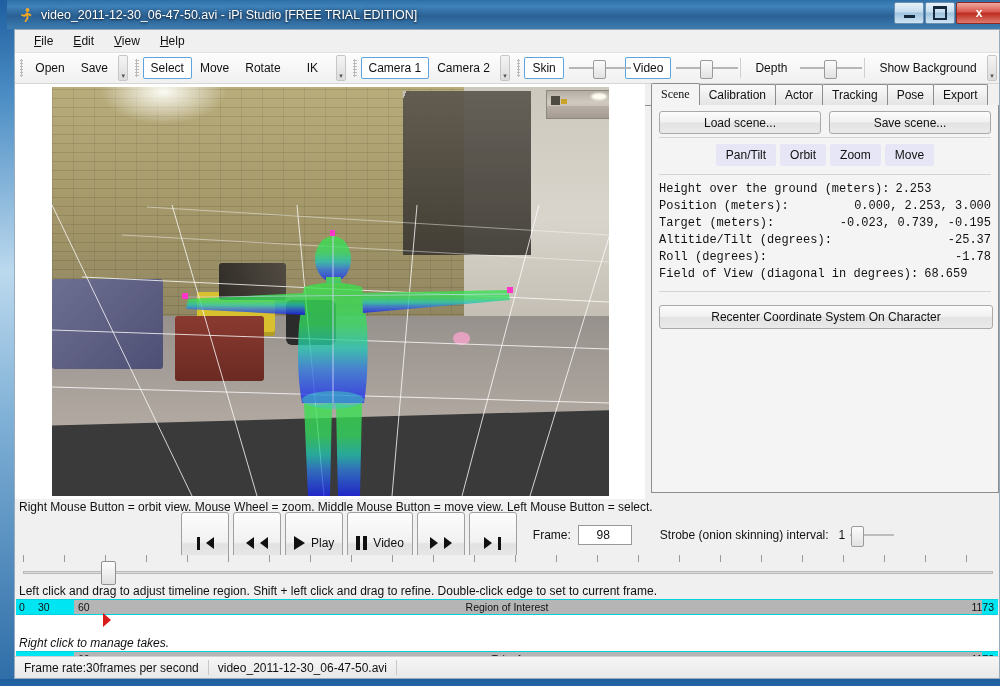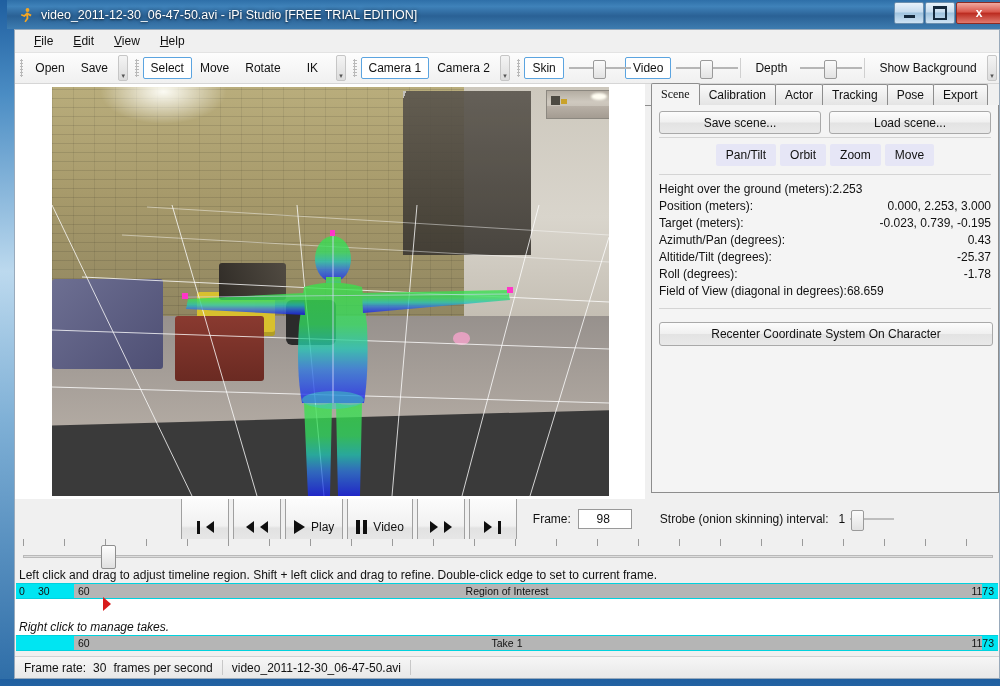--- a/index.html
+++ b/index.html
@@ -167,24 +167,24 @@
   .sect-title{
     text-align:center;font-weight:bold;font-size:12px;margin:9px 0 4px;
   }
   .hr{height:1px;background:#d4d4d4;margin:3px 0 6px;}
   .camrow{display:flex;justify-content:center;gap:4px;margin-bottom:8px;}
   .cambtn{
     padding:3px 9px;font-size:12px;color:#111;background:#e6e6f6;
     border:1px solid transparent;border-radius:2px;
   }
   .pgrid{font-size:12px;line-height:17px;}
-  .prow{display:flex;justify-content:space-between;}
+  .prow{display:flex;justify-content:space-between;font-family:Liberation Mono, monospace;}
   .prow .k{white-space:nowrap;}
   .prow .v{white-space:nowrap;text-align:right;}
-  .prow.inline .v{margin-left:0;}
+  .prow.inline .v{margin-left:6px;}
   .prow.inline{justify-content:flex-start;}
   .wide-btn{
     margin-top:13px;height:22px;width:100%;font-size:12px;color:#111;
     background:linear-gradient(to bottom,#fcfcfc 0%,#f0f0f0 48%,#e3e3e3 52%,#e9e9e9 100%);
     border:1px solid #a9a9a9;border-radius:3px;
     display:flex;align-items:center;justify-content:center;
   }
   
   .hintline{
     height:16px;font-size:12px;padding-left:4px;color:#111;background:#f0f0f0;
@@ -241,21 +241,21 @@
     border-left:8px solid #d81b1b;border-top:7px solid transparent;border-bottom:7px solid transparent;
   }
   .tl-hint2{height:17px;font-size:12px;padding-left:4px;display:flex;align-items:center;background:#fff;font-style:italic;}
   
   .status{
     position:absolute;left:0;bottom:0;width:100%;height:21px;
     background:linear-gradient(to bottom,#f6f6f6,#e8e8e8);
     border-top:1px solid #d2d2d2;
     display:flex;align-items:center;font-size:12px;
   }
-  .st-cell{padding:0 9px;border-right:1px solid #c8c8c8;height:15px;display:flex;align-items:center;gap:7px;}
+  .st-cell{padding:0 9px;border-right:1px solid #c8c8c8;height:15px;display:flex;align-items:center;}
   .st-cell.nb{border-right:1px solid #c8c8c8;}
 </style>
 </head>
 <body>
 
 <div class="win">
 
   <div class="titlebar">
     <div class="tb-icon">
       <svg width="16" height="16" viewBox="0 0 16 16">
@@ -396,22 +396,22 @@
           <div class="tab sel">Scene</div>
           <div class="tab">Calibration</div>
           <div class="tab">Actor</div>
           <div class="tab">Tracking</div>
           <div class="tab">Pose</div>
           <div class="tab">Export</div>
         </div>
 
         <div class="rbody">
           <div class="btnrow">
+            <div class="btn">Load scene...</div>
             <div class="btn">Save scene...</div>
-            <div class="btn">Load scene...</div>
           </div>
 
           <div class="hr"></div>
 
           <div class="camrow">
             <div class="cambtn">Pan/Tilt</div>
             <div class="cambtn">Orbit</div>
             <div class="cambtn">Zoom</div>
             <div class="cambtn">Move</div>
           </div>
@@ -424,43 +424,40 @@
             </div>
             <div class="prow">
               <span class="k">Position (meters):</span>
               <span class="v">0.000, 2.253, 3.000</span>
             </div>
             <div class="prow">
               <span class="k">Target (meters):</span>
               <span class="v">-0.023, 0.739, -0.195</span>
             </div>
             <div class="prow">
-              <span class="k">Azimuth/Pan (degrees):</span>
-              <span class="v">0.43</span>
-            </div>
-            <div class="prow">
               <span class="k">Altitide/Tilt (degrees):</span>
               <span class="v">-25.37</span>
             </div>
             <div class="prow">
               <span class="k">Roll (degrees):</span>
               <span class="v">-1.78</span>
             </div>
             <div class="prow inline">
               <span class="k">Field of View (diagonal in degrees):</span>
               <span class="v">68.659</span>
             </div>
           </div>
 
           <div class="hr" style="margin-top:8px"></div>
           <div class="wide-btn">Recenter Coordinate System On Character</div>
         </div>
       </div>
     </div>
 
+    <div class="hintline">Right Mouse Button = orbit view. Mouse Wheel = zoom. Middle Mouse Button = move view. Left Mouse Button = select.</div>
 
     <div class="transport">
       <div style="width:166px"></div>
       <div class="pbtn">
         <span class="bar-l"></span>
           <span class="dtri-l"></span>
       </div>
       <div class="pbtn">
         <span class="dtri-l"></span>
           <span class="dtri-l"></span>

